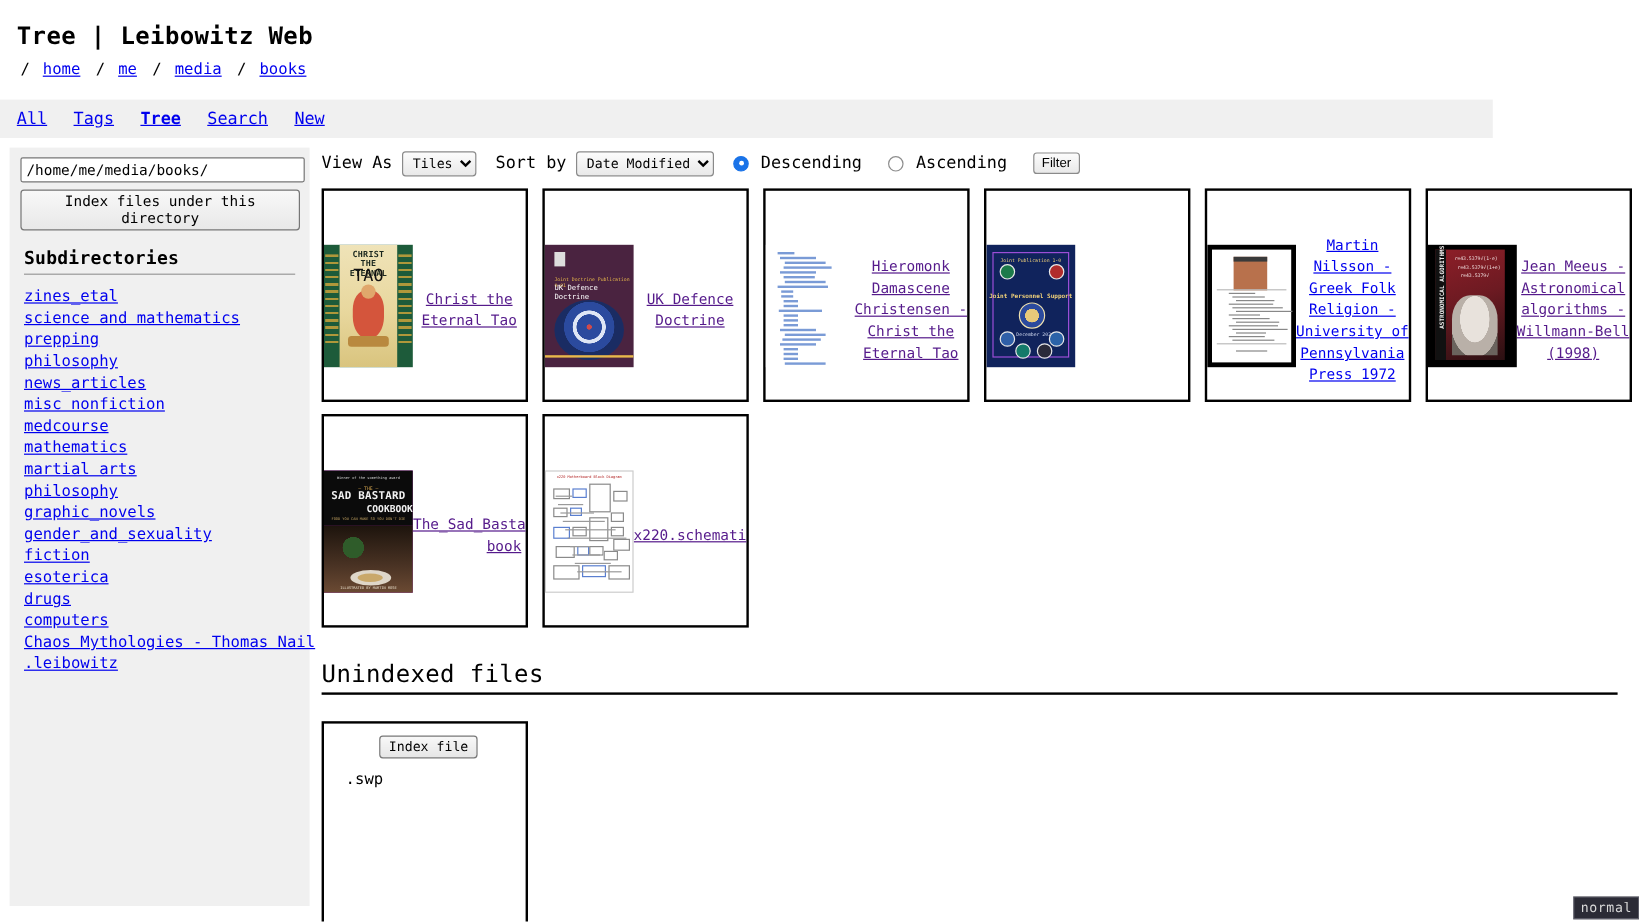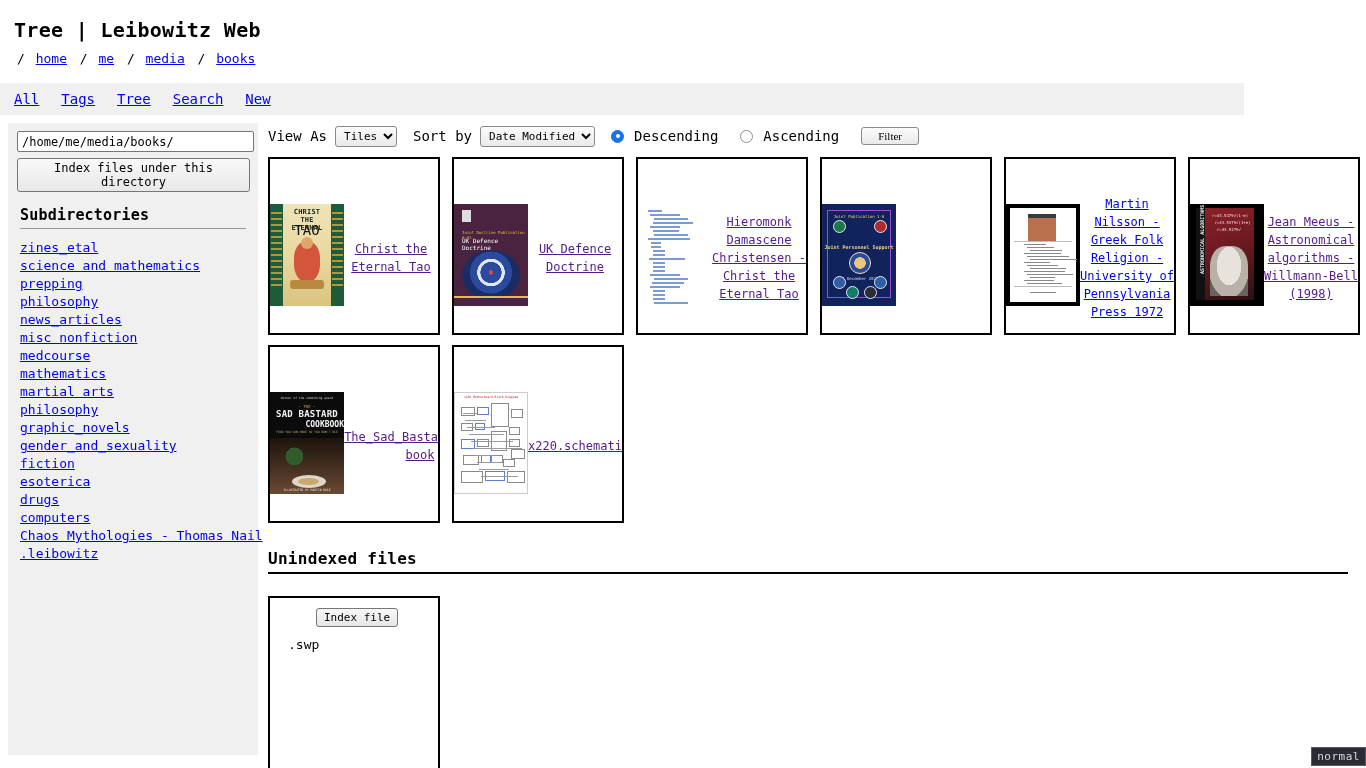--- a/index.html
+++ b/index.html
@@ -45,21 +45,21 @@
     margin-left: 0;
     display: flex;
     align-items: center;
     padding-left: 14px;
     box-sizing: border-box;
   }
   #nav-bar a {
     font-size: 14px;
     margin-right: 22px;
   }
-  #nav-bar a.current { font-weight: normal; }
+  #nav-bar a.current { font-weight: bold; }
 
   
   #content-area {
     display: flex;
     align-items: flex-start;
   }
 
   
   #sidebar {
     width: 250px;
@@ -163,23 +163,23 @@
     left: 3.5px; top: 3.5px;
     width: 4px; height: 4px;
     border-radius: 50%;
     background: #fff;
   }
   #toolbar .radio-label {
     font-size: 14px;
     margin-right: 22px;
   }
   #filter-button {
-    font-family: Liberation Serif, serif;
+    font-family: Liberation Sans, sans-serif;
     font-size: 11px;
-    padding: 2px 16px;
+    padding: 2px 6px;
     border: 1px solid #8a8a8a;
     border-radius: 3px;
     background: linear-gradient(#fcfcfc, #e9e9e9);
     cursor: pointer;
   }
 
   
   .tile-grid {
     display: flex;
     flex-wrap: wrap;
@@ -325,22 +325,22 @@
   .th-sad .t5 { position:absolute; left:0; bottom:2px; width:100%; text-align:center; font-size:3px; color:#e6dcc8; }
 
   .th-sch { background: #fff; border:1px solid #ccc; box-sizing:border-box; }
   .th-sch .ttl { position:absolute; left:0; top:2px; width:100%; text-align:center; font-size:3px; color:#b02020; }
   .th-sch .bx { position:absolute; border:1px solid #8a8a8a; background:#fff; }
   .th-sch .bxb { position:absolute; border:1px solid #5a7fd0; background:#fff; }
   .th-sch .wire { position:absolute; background:#9a9a9a; height:1px; }
 
   
   #unindexed-heading {
-    font-size: 16px;
-    font-weight: bold;
+    font-size: 20px;
+    font-weight: normal;
     margin: 26px 0 0 0;
     letter-spacing: .3px;
   }
   #unindexed-rule {
     border: 0;
     border-top: 2px solid #000;
     margin: 4px 0 22px 0;
     width: 1080px;
   }
   .unindexed-tile {

